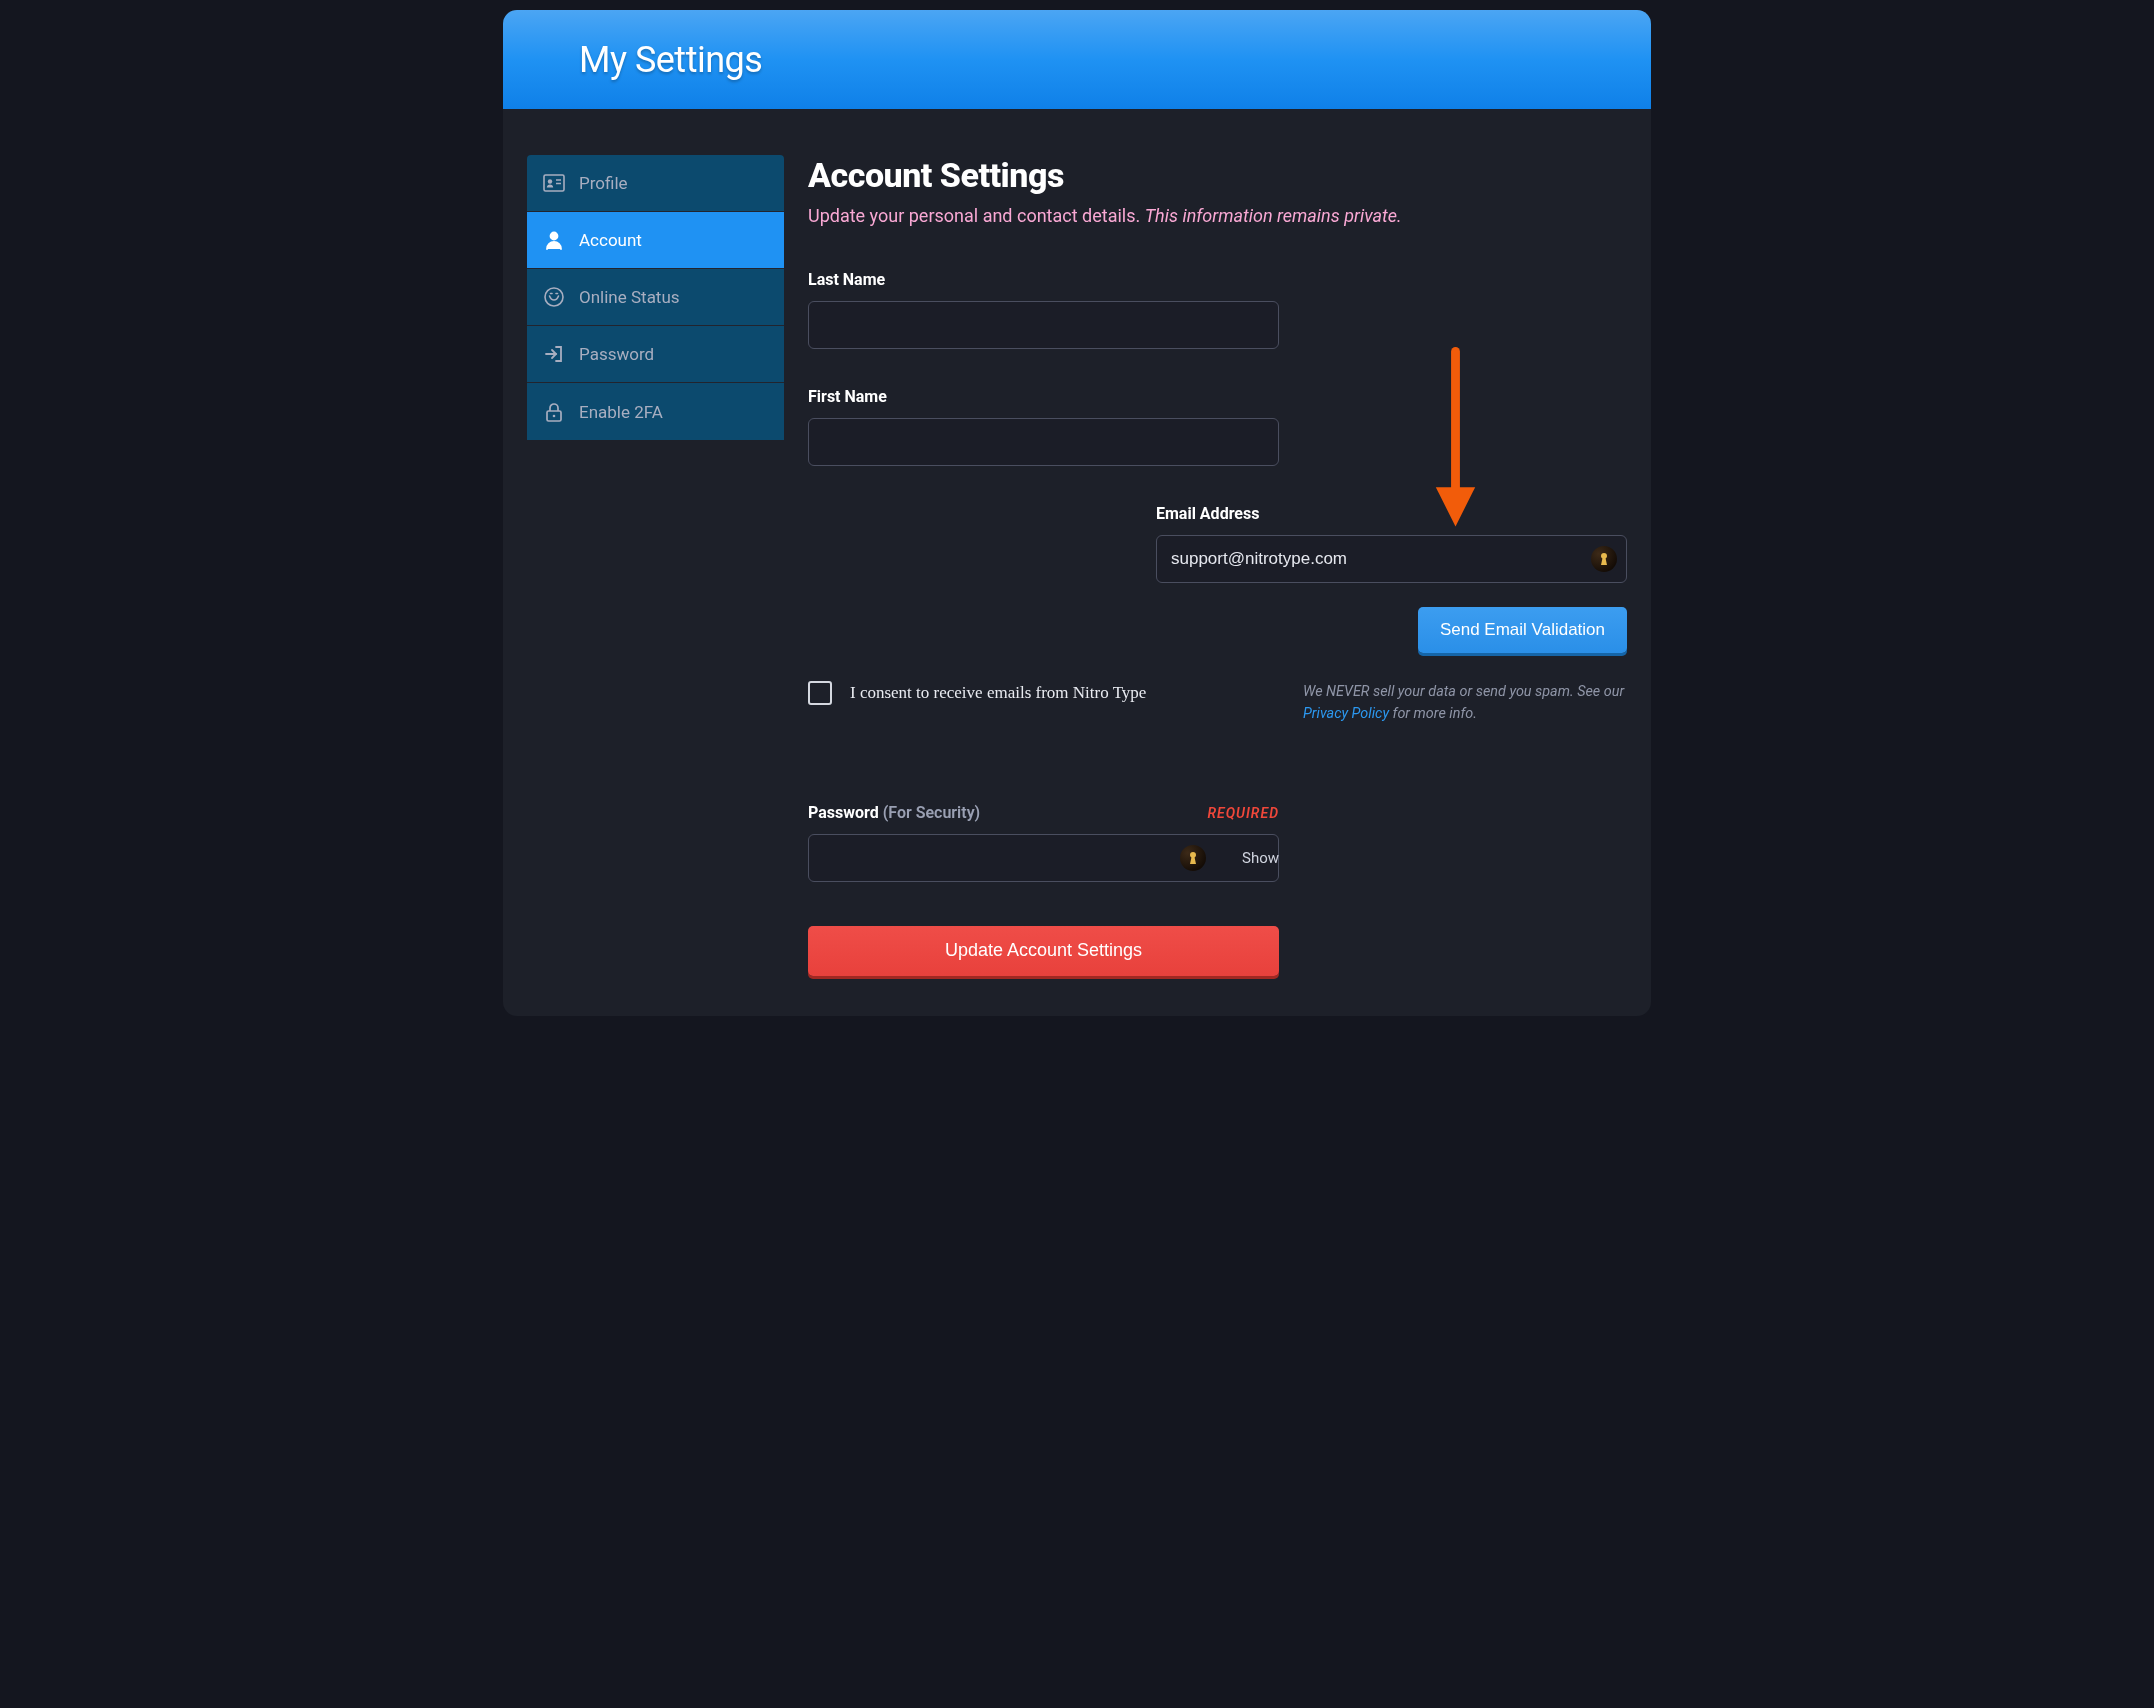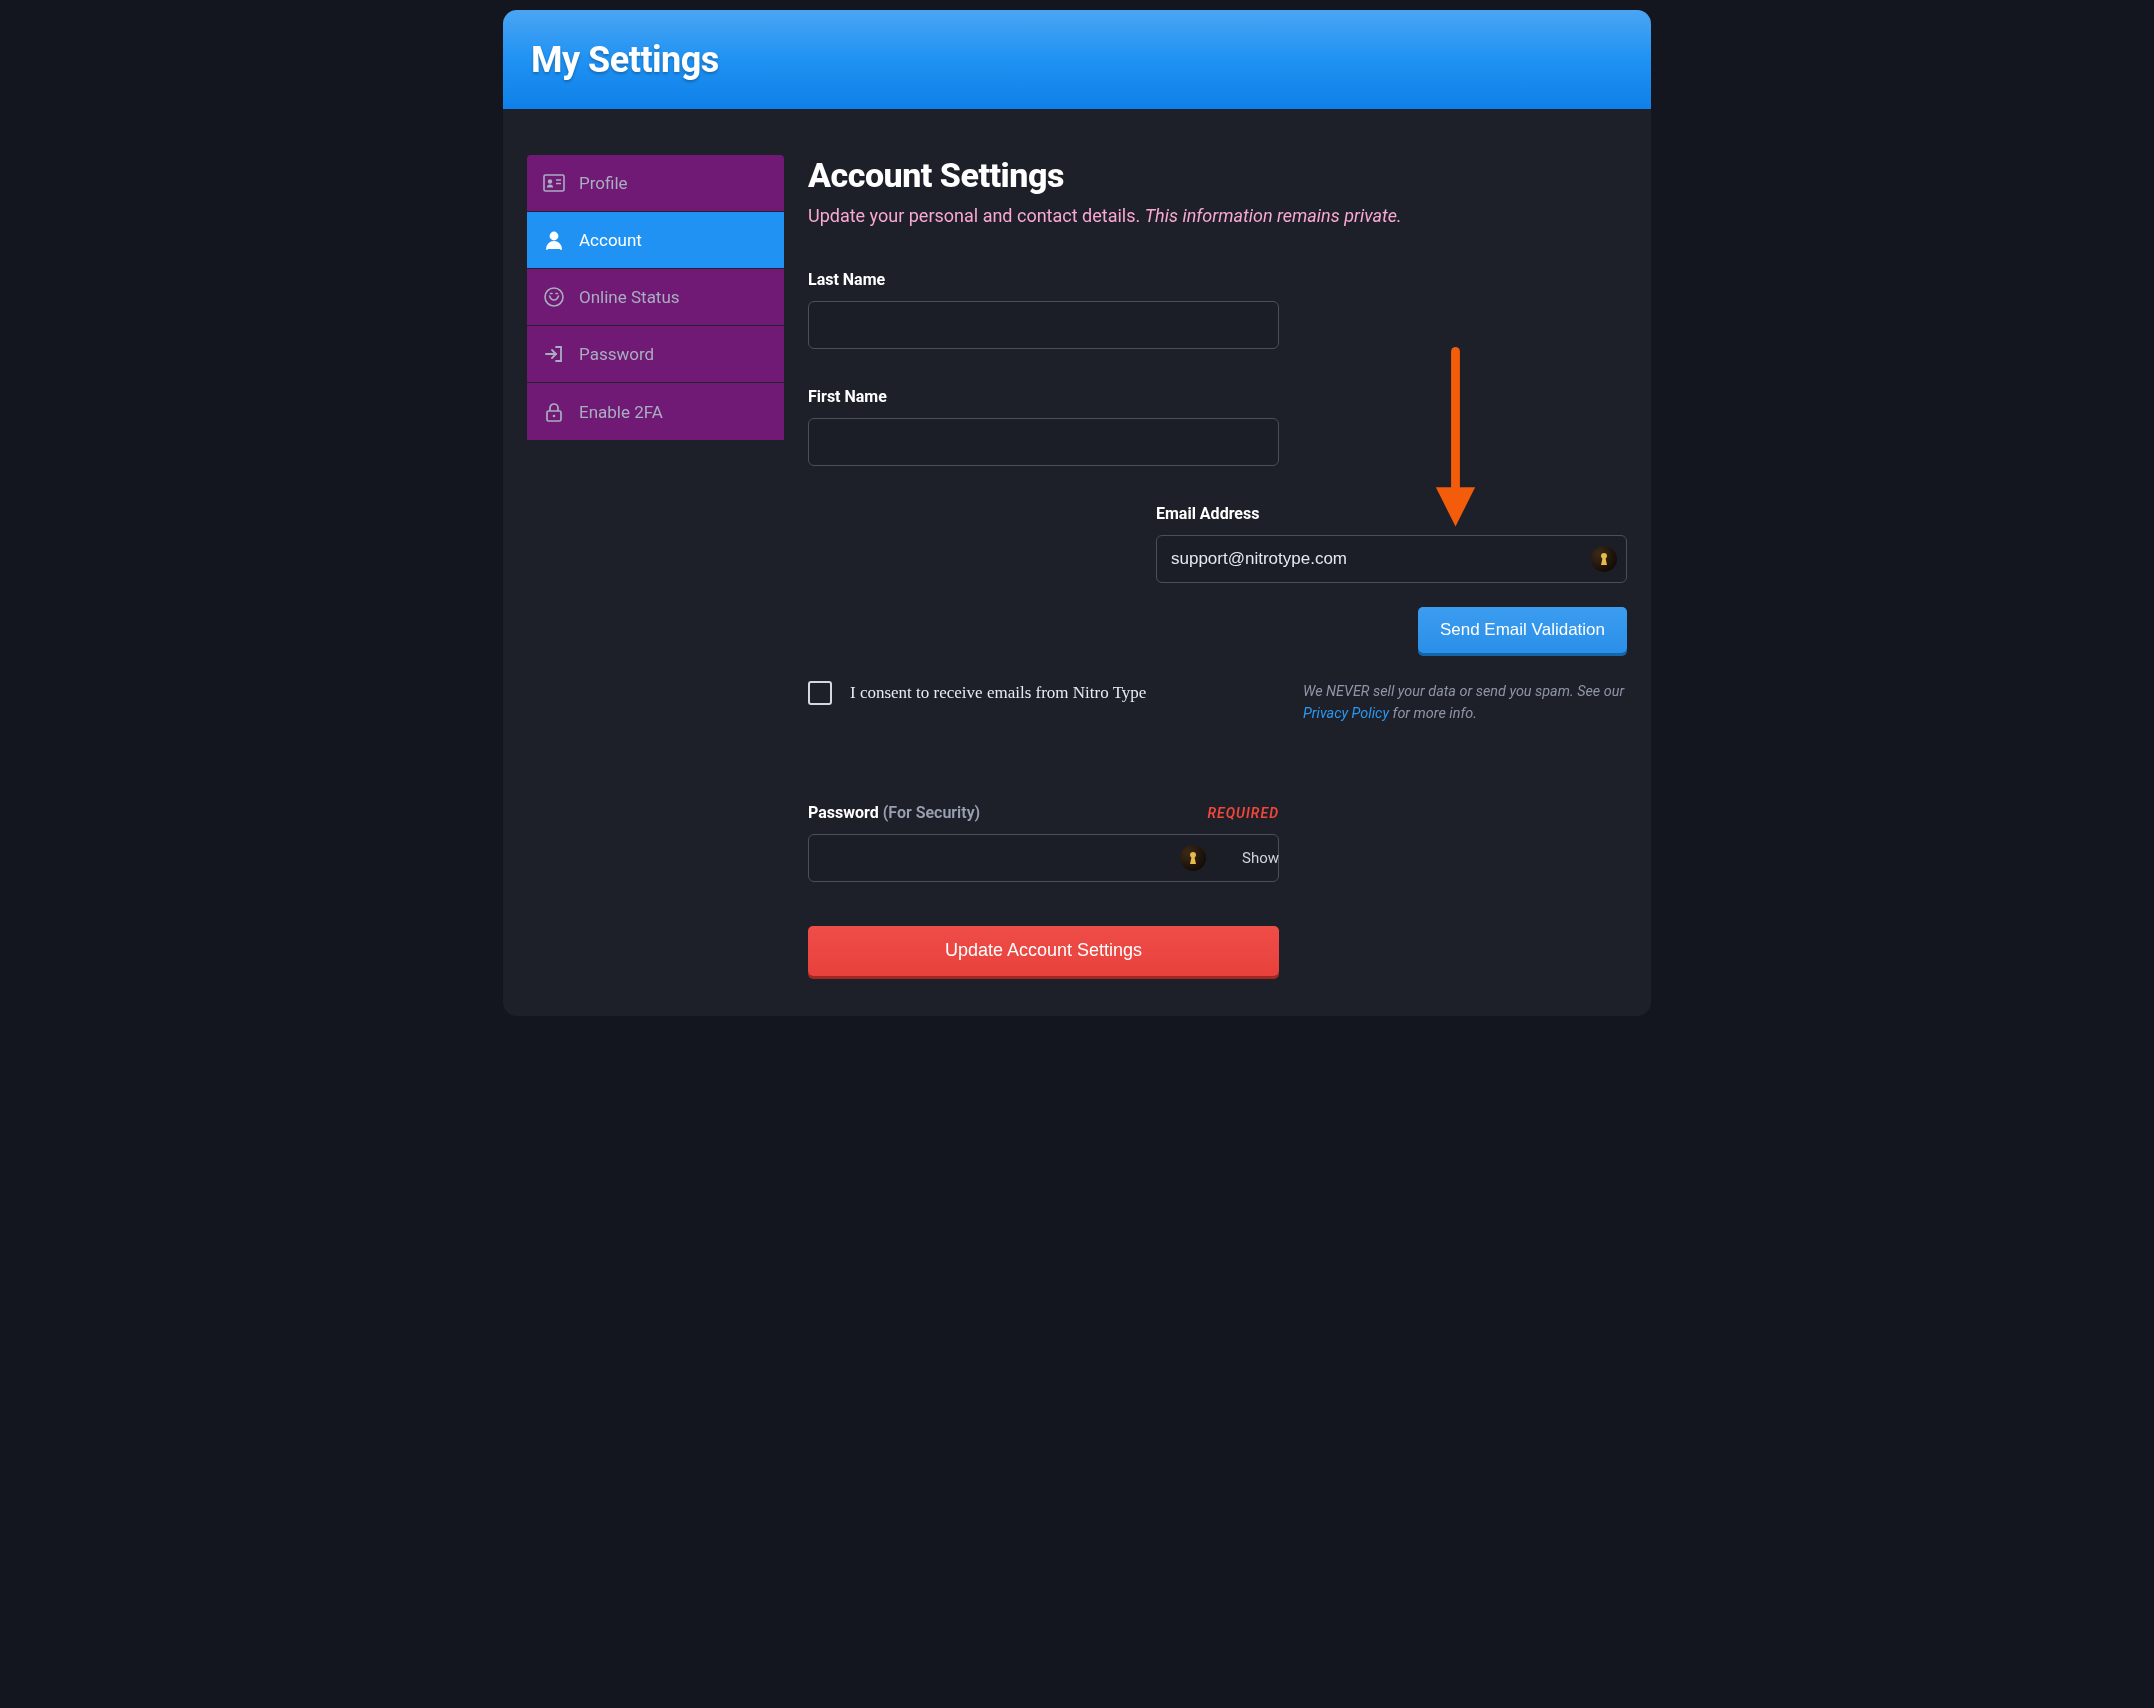--- a/index.html
+++ b/index.html
@@ -19,44 +19,45 @@
   }
   .card-header {
     height: 99px;
     background: linear-gradient(to bottom, #4ba5f3, #1f92f3 50%, #0f80e8);
     display: flex;
     align-items: center;
     padding: 0 28px;
   }
   .card-header h1 {
     font-size: 36px;
-    font-weight: 700;
+    font-weight: 400;
     color: #fff;
     text-shadow: 0 2px 3px rgba(0,0,0,0.25);
     letter-spacing: -0.5px;
+    margin-left: 48px;
   }
   .card-body {
     display: flex;
     padding: 46px 24px 40px 24px;
     gap: 24px;
   }
   
   .sidebar {
     width: 257px;
     flex-shrink: 0;
     border-radius: 4px;
     overflow: hidden;
   }
   .sidebar-item {
     display: flex;
     align-items: center;
     gap: 14px;
     height: 57px;
     padding: 0 16px;
-    background: #701a75;
+    background: #0c4a6e;
     border-bottom: 1px solid #22242e;
     color: #a8aec0;
     font-size: 17px;
     cursor: pointer;
   }
   .sidebar-item:last-child { border-bottom: none; }
   .sidebar-item.active {
     background: #1f92f3;
     color: #fff;
     text-align: center;

